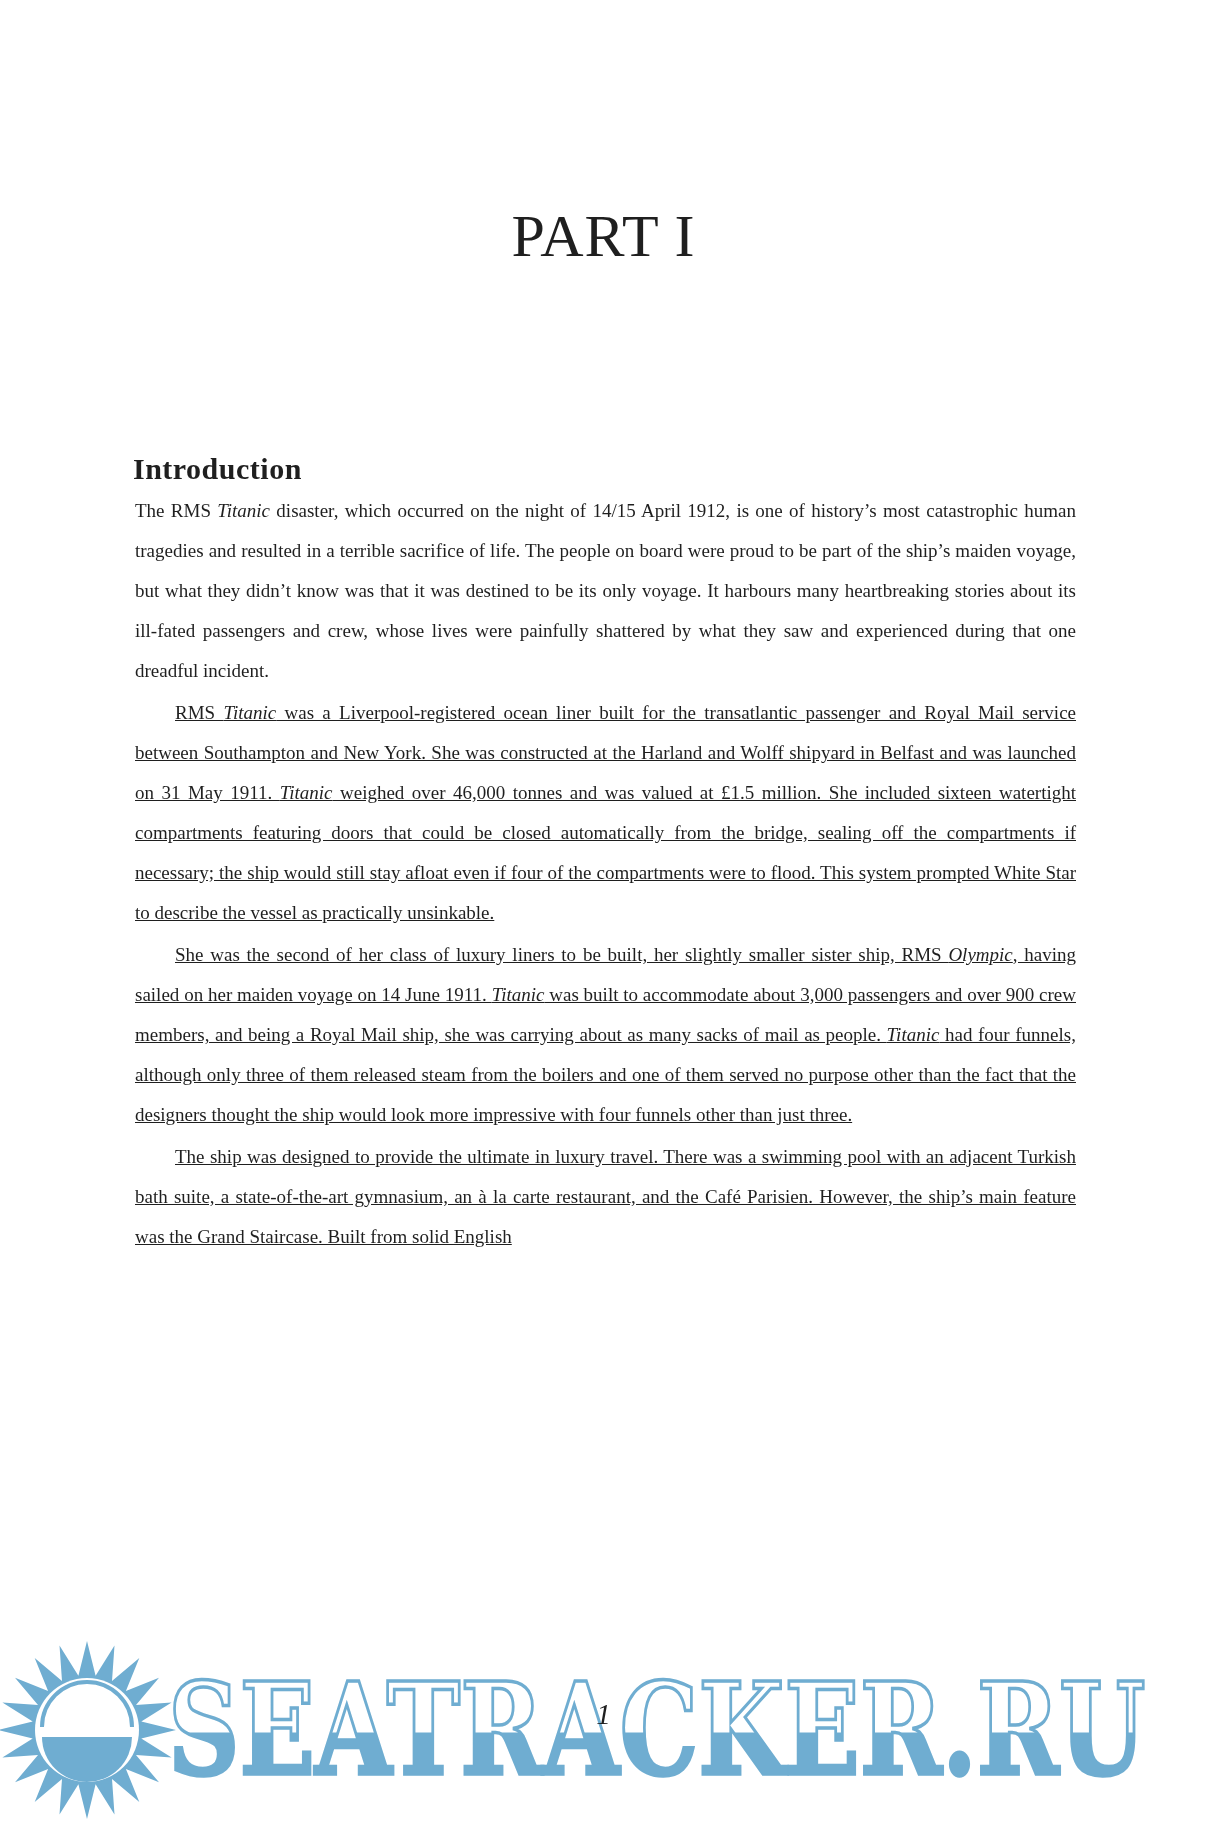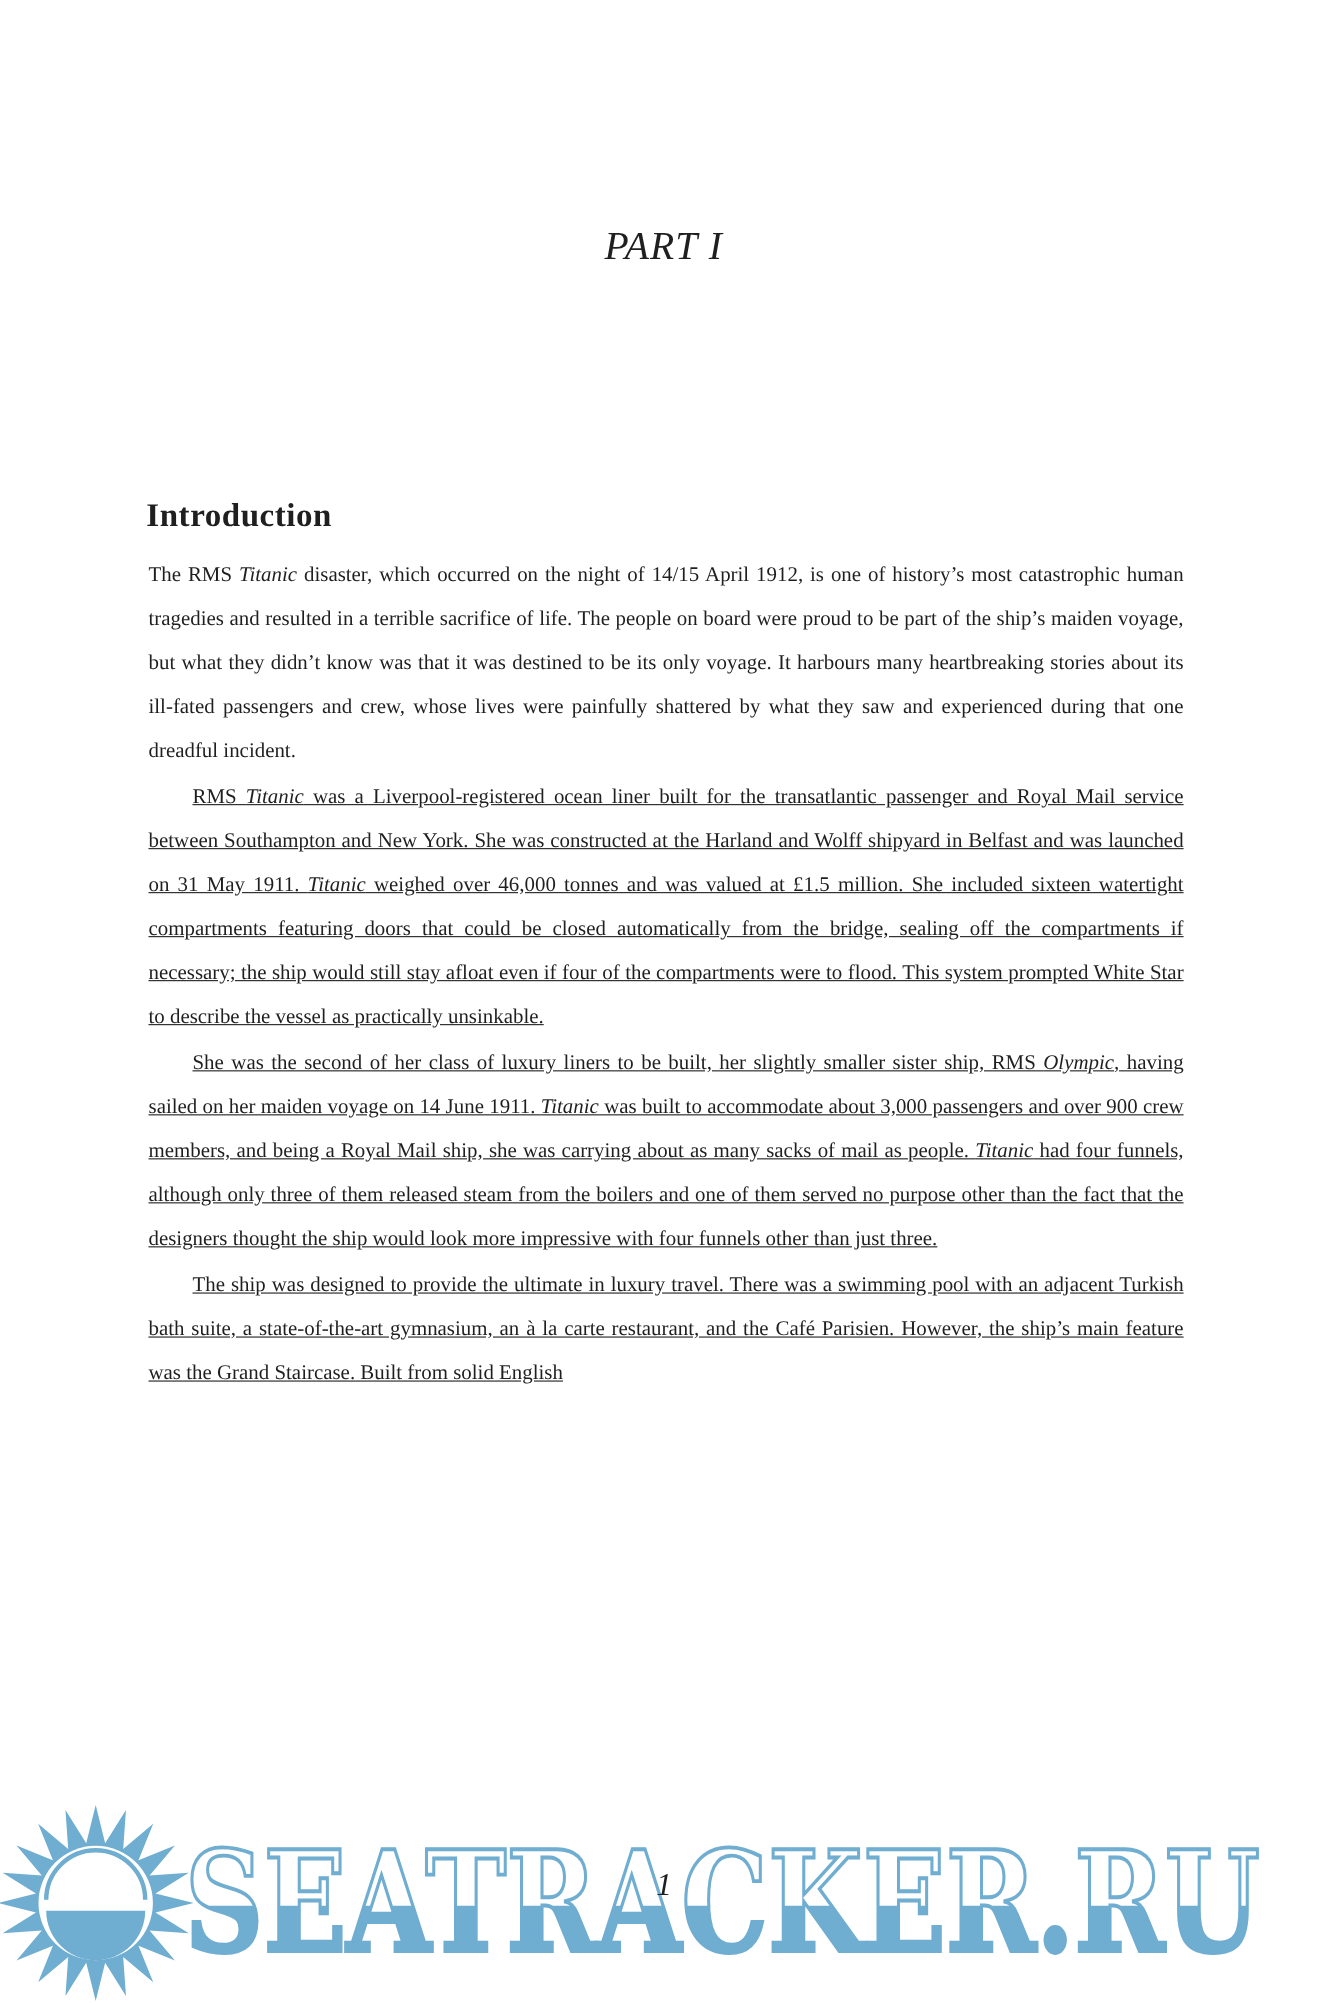--- a/index.html
+++ b/index.html
@@ -10,41 +10,40 @@
     width:1207px; height:1821px;
     background:#ffffff;
     overflow:hidden;
     font-family:"Liberation Serif", serif;
     color:var(--ink);
   }
 
   .part-label {
     position:absolute; top:202px; left:0; width:100%;
     text-align:center;
-    font-style:italic;
-    font-size:36px;
+    font-size:60px;
     letter-spacing:1px;
   }
 
   .part-title {
     position:absolute; top:274px; left:0; width:100%;
     text-align:center;
     font-size:55px;
     font-weight:normal;
     margin:0;
   }
 
   .content {
     position:absolute; left:133px; top:452px; width:945px;
   }
 
   .section-heading {
     font-size:30px;
     font-weight:bold;
-    margin:0 0 17px 0;
+    margin:0 0 5px 0;
     letter-spacing:0.5px;
   }
 
   .para {
     margin:2px;
     font-size:19px;
     line-height:40px;
     text-align:justify;
   }
   .para.indent { text-indent:40px;text-decoration:underline; }

